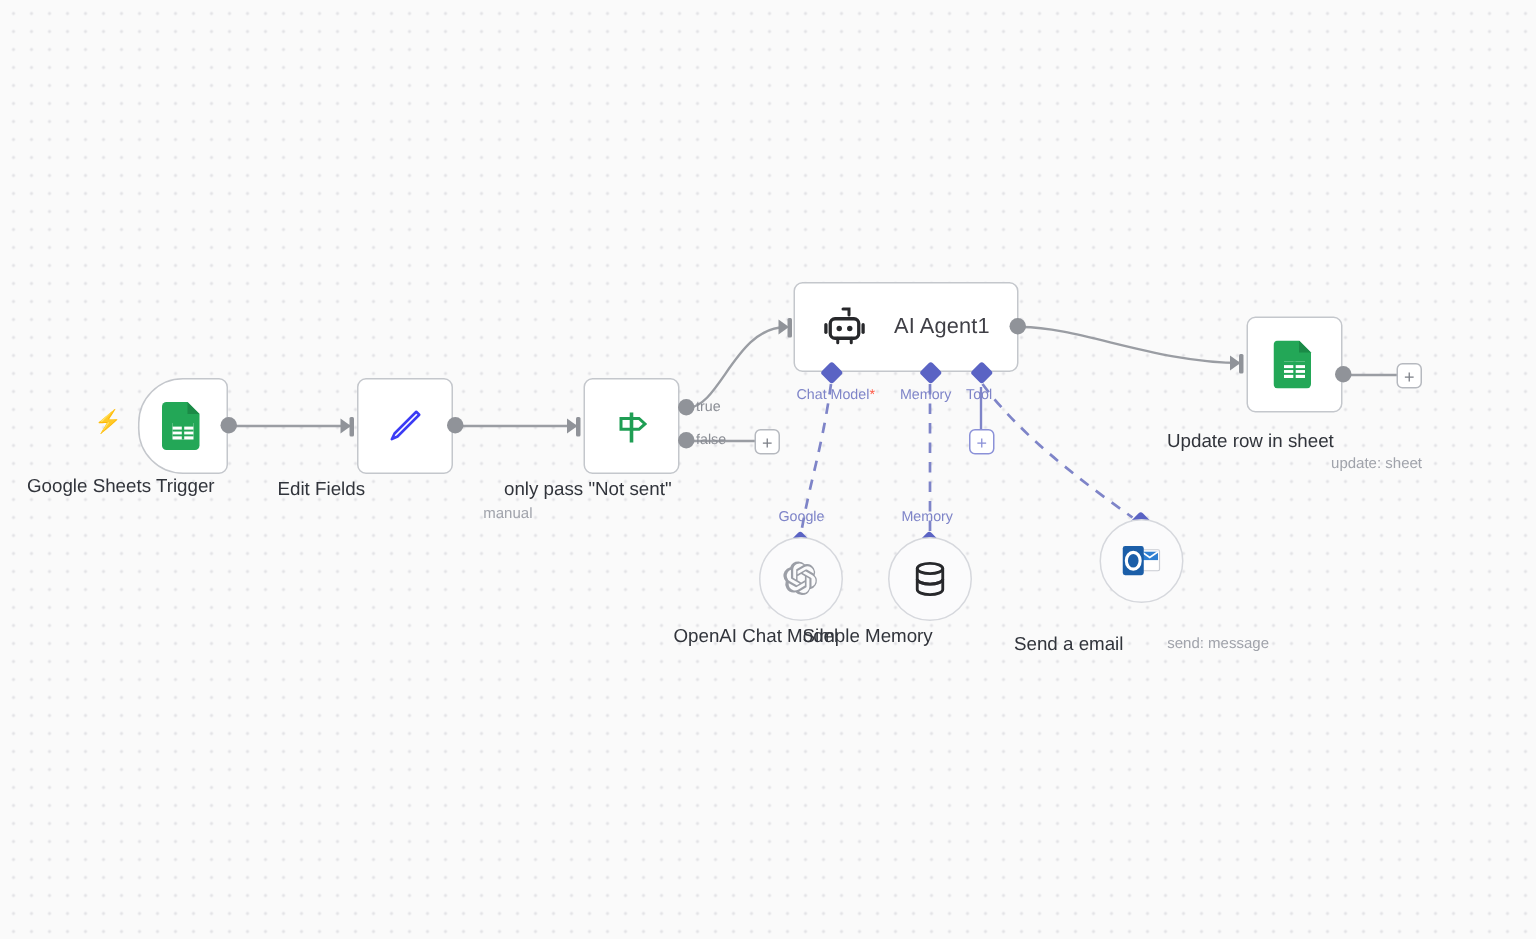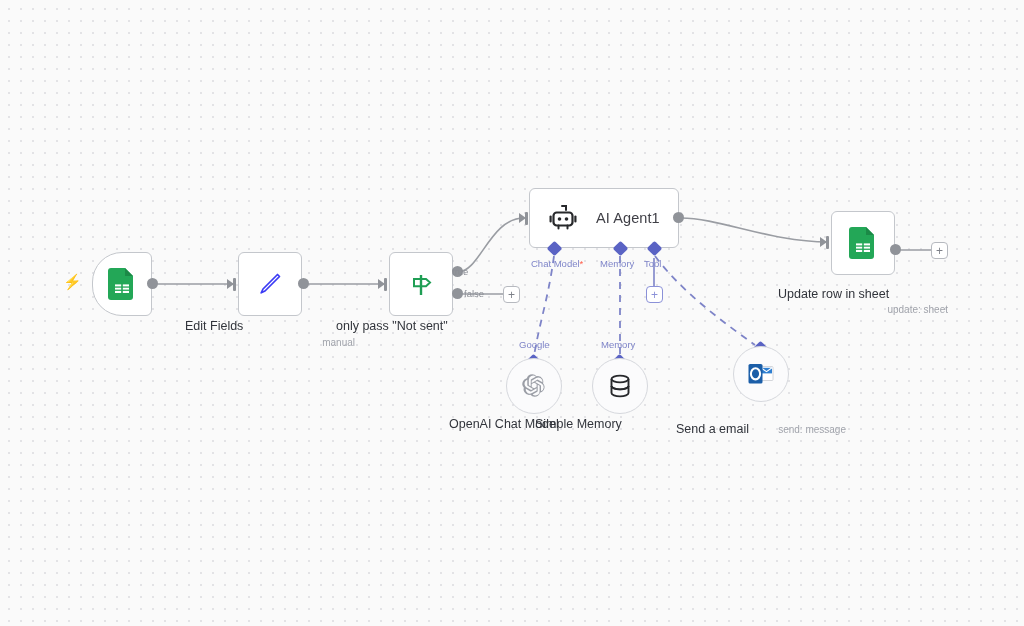--- a/index.html
+++ b/index.html
@@ -197,20 +197,21 @@
       <path d="M3,0 h14 l8,8 v21 a3,3 0 0 1 -3,3 h-19 a3,3 0 0 1 -3,-3 v-26 a3,3 0 0 1 3,-3 z" fill="#23a757"></path>
       <path d="M17,0 l8,8 h-8 z" fill="#1b8a47"></path>
       <rect x="7" y="14" width="14" height="11" fill="#ffffff"></rect>
       <rect x="7" y="14" width="14" height="2.4" fill="#23a757"></rect>
       <rect x="13.2" y="14" width="1.6" height="11" fill="#23a757"></rect>
       <rect x="7" y="18.4" width="14" height="1.3" fill="#23a757"></rect>
       <rect x="7" y="21.6" width="14" height="1.3" fill="#23a757"></rect>
     </svg>
   </div>
   <div class="dot-out" style="left:147px; top:278px;"></div>
+  <div class="node-label" style="left:18px; top:317px; width:204px;">Google Sheets Trigger</div>
 
   <div class="arrow-in-bar" style="left:233px; top:278px;"></div>
   <div class="arrow-in" style="left:227px; top:279px;"></div>
   <div class="node" style="left:238px; top:252px; width:64px; height:64px;">
     <svg width="30" height="30" viewBox="0 0 30 30">
       <path d="M22.5,5.5 L24.5,7.5 L10,22 L6.2,23.8 L8,20 Z" fill="none" stroke="#3b3bf5" stroke-width="1.7" stroke-linejoin="round"></path>
     </svg>
   </div>
   <div class="dot-out" style="left:298px; top:278px;"></div>
   <div class="node-label" style="left:185px; top:319px; width:170px;">Edit Fields</div>
@@ -218,21 +219,21 @@
 
   <div class="arrow-in-bar" style="left:384px; top:278px;"></div>
   <div class="arrow-in" style="left:378px; top:279px;"></div>
   <div class="node" style="left:389px; top:252px; width:64px; height:64px;">
     <svg width="30" height="30" viewBox="0 0 30 30">
       <rect x="13.8" y="6" width="2.4" height="20" fill="#1f9e54"></rect>
       <path d="M8,10 h12 l4,3.6 l-4,3.6 h-12 z" fill="none" stroke="#1f9e54" stroke-width="2"></path>
     </svg>
   </div>
   <div class="dot-out" style="left:452px; top:266px;"></div>
-  <div class="port-label" style="left:452px; top:266px;text-align:center;">true</div>
+  <div class="port-label" style="left:464px; top:266px;text-align:center;">true</div>
   <div class="dot-out" style="left:452px; top:288px;"></div>
   <div class="port-label" style="left:464px; top:288px;">false</div>
   <div class="plus-btn" style="left:503px; top:286px;">+</div>
   <div class="node-label" style="left:336px; top:319px; width:170px;">only pass "Not sent"</div>
 
   <div class="arrow-in-bar" style="left:525px; top:212px;"></div>
   <div class="arrow-in" style="left:519px; top:213px;"></div>
   <div class="node agent" style="left:529px; top:188px; width:150px; height:60px;">
     <svg width="30" height="30" viewBox="0 0 30 30">
       <path d="M14,3 h4 v4" fill="none" stroke="#27282b" stroke-width="2" stroke-linecap="round"></path>

